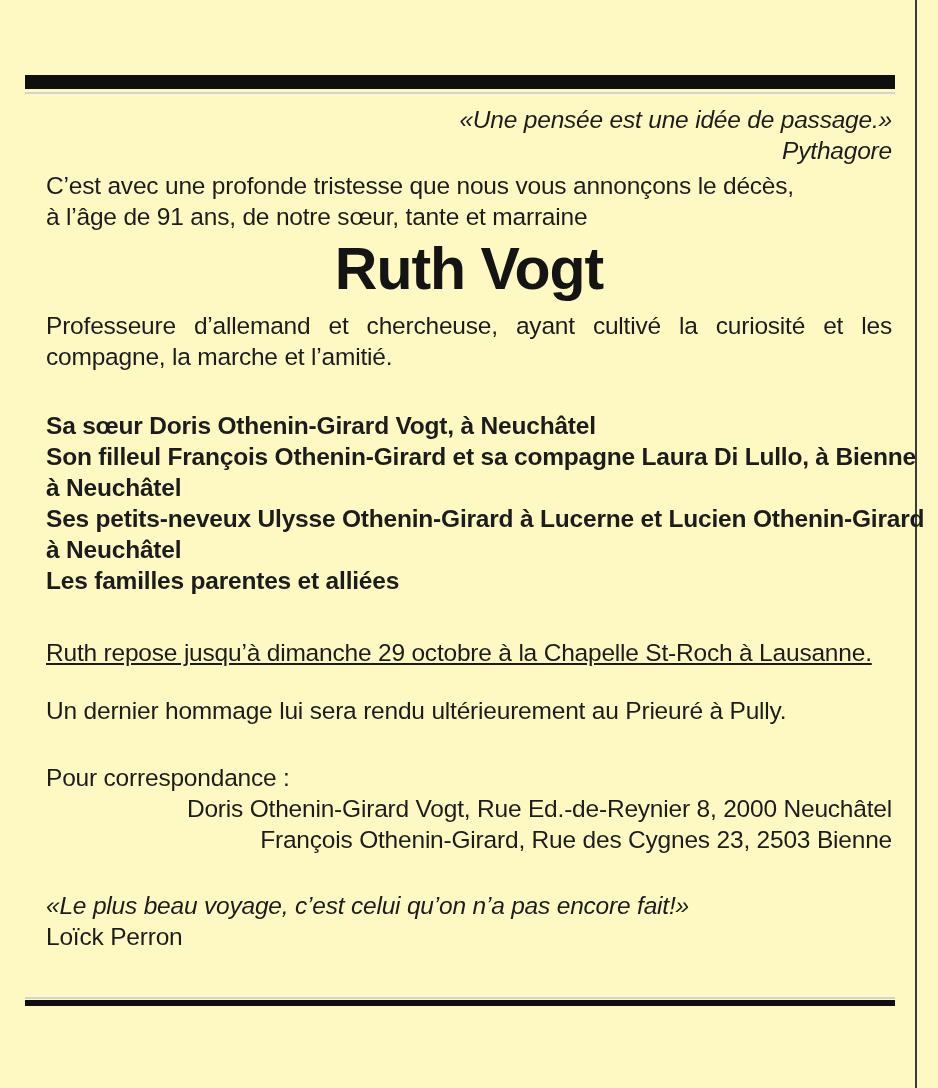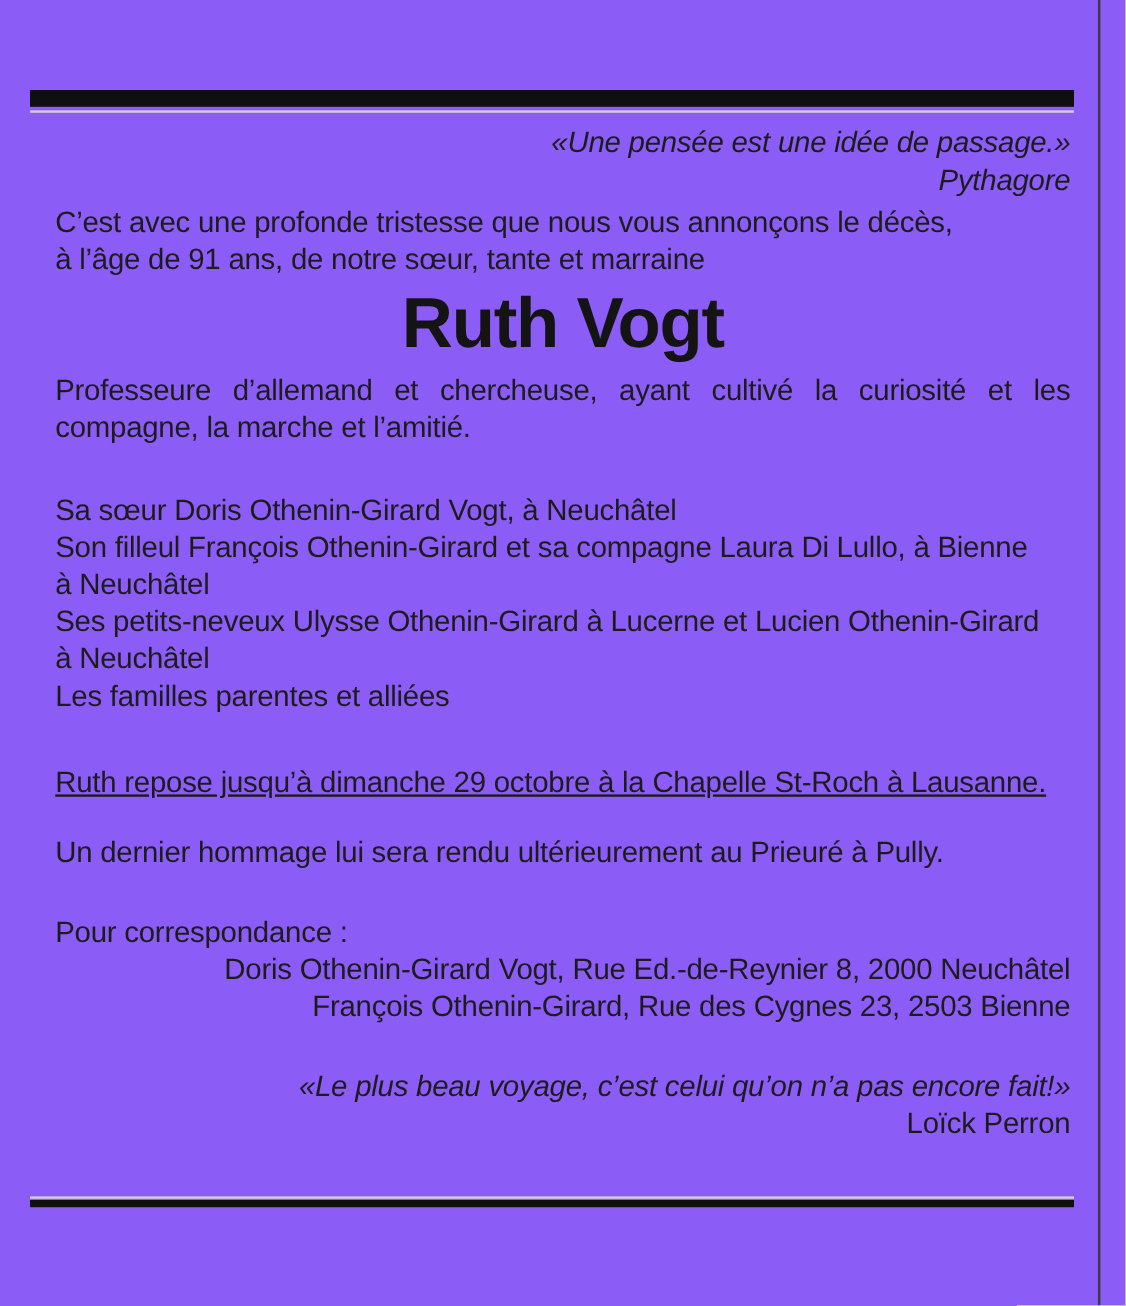--- a/index.html
+++ b/index.html
@@ -4,21 +4,21 @@
 <style>
   html, body {
     margin: 0;
     padding: 0;
     background: #ffffff;
   }
   .page {
     position: relative;
     width: 938px;
     height: 1088px;
-    background: #8b5cf6;
+    background: #fef9c3;
     overflow: hidden;
     font-family: "Liberation Sans", "DejaVu Sans", sans-serif;
     color: #1c1c1c;
     font-size: 24.5px;
     line-height: 31px;
     letter-spacing: -0.2px;
   }
   .rule-top {
     position: absolute;
     top: 75px;
@@ -78,25 +78,25 @@
     font-weight: 700;
     letter-spacing: -1px;
     color: #141414;
   }
   .tribute { margin-top: 12px; }
   .justify-line {
     text-align: justify;
     text-align-last: justify;
     -moz-text-align-last: justify;
   }
-  .family { margin-top: 38px; }
+  .family { margin-top: 38px; font-weight: bold; }
   .repose { margin-top: 41px; text-decoration: underline; }
   .homage { margin-top: 27px; }
   .correspondence { margin-top: 36px; }
-  .closing { margin-top: 35px; text-align: right; }
+  .closing { margin-top: 35px; }
 </style>
 </head>
 <body>
 
 <div class="page">
 
   <div class="rule-top"></div>
   <div class="rule-top-shadow"></div>
   <div class="edge-line-right"></div>
 

